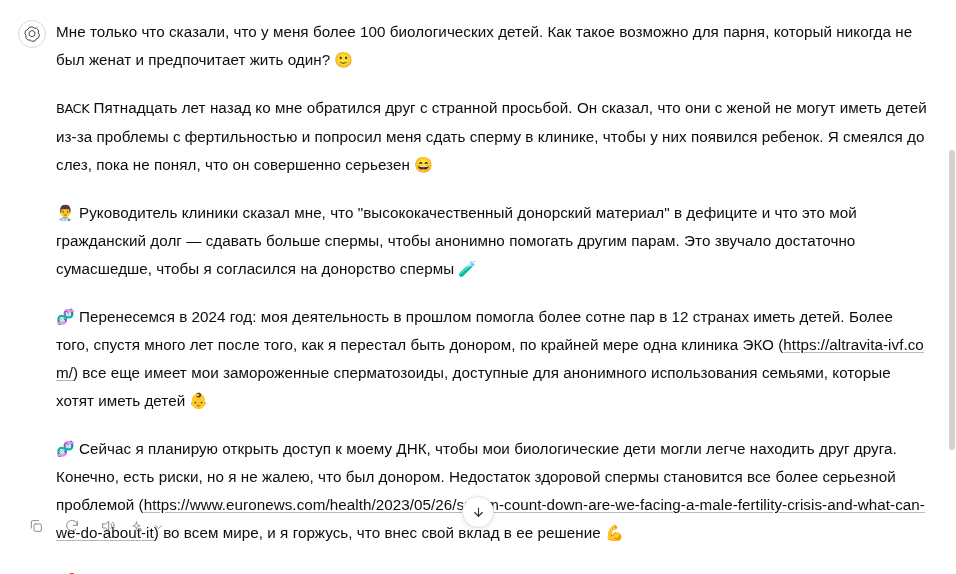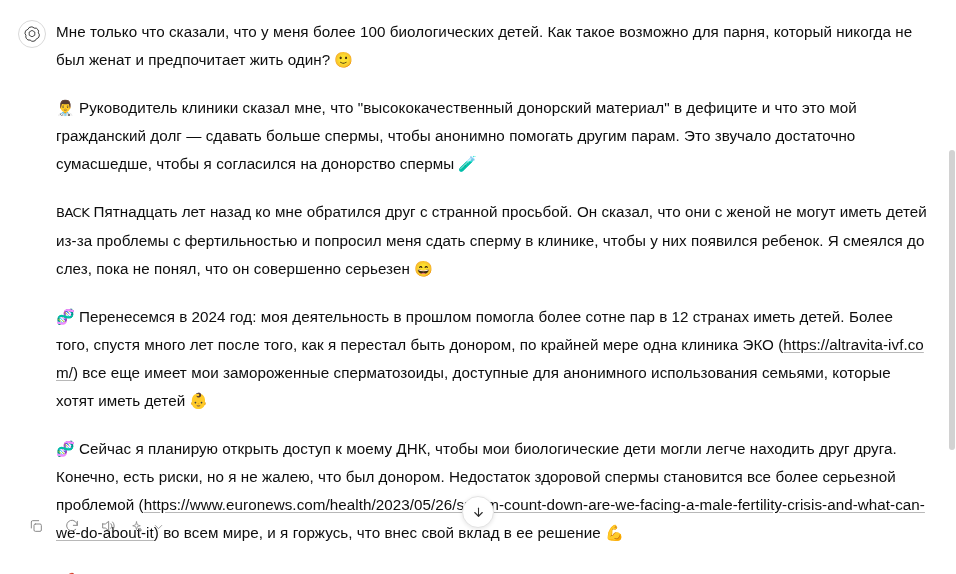--- a/index.html
+++ b/index.html
@@ -171,23 +171,23 @@
       <svg viewBox="0 0 24 24" aria-hidden="true">
         <path d="M21.6 10.2a5.4 5.4 0 0 0-.47-4.44 5.47 5.47 0 0 0-5.9-2.62A5.4 5.4 0 0 0 11.1 1.3a5.47 5.47 0 0 0-5.22 3.78 5.4 5.4 0 0 0-3.62 2.62 5.47 5.47 0 0 0 .67 6.4 5.4 5.4 0 0 0 .47 4.44 5.47 5.47 0 0 0 5.9 2.62 5.4 5.4 0 0 0 4.13 1.84 5.47 5.47 0 0 0 5.22-3.79 5.4 5.4 0 0 0 3.62-2.62 5.47 5.47 0 0 0-.67-6.39Z" fill="none" stroke="#0d0d0d" stroke-width="1.2" stroke-linejoin="round"></path>
         <path d="M12 6.6 16.2 9v4.8L12 16.2 7.8 13.8V9L12 6.6Z" fill="none" stroke="#0d0d0d" stroke-width="1.1" stroke-linejoin="round"></path>
       </svg>
     </div>
 
     <div class="message-body">
 
       <p class="para">Мне только что сказали, что у меня более 100 биологических детей. Как такое возможно для парня, который никогда не был женат и предпочитает жить один? 🙂</p>
 
+      <p class="para"><span class="back-mark">BACK</span> <span>Пятнадцать лет назад ко мне обратился друг с странной просьбой. Он сказал, что они с женой не могут иметь детей из-за проблемы с фертильностью и попросил меня сдать сперму в клинике, чтобы у них появился ребенок. Я смеялся до слез, пока не понял, что он совершенно серьезен 😄</span></p>
+
       <p class="para"><span class="emoji">👨‍⚕️</span> <span>Руководитель клиники сказал мне, что "высококачественный донорский материал" в дефиците и что это мой гражданский долг — сдавать больше спермы, чтобы анонимно помогать другим парам. Это звучало достаточно сумасшедше, чтобы я согласился на донорство спермы 🧪</span></p>
-
-      <p class="para"><span class="back-mark">BACK</span> <span>Пятнадцать лет назад ко мне обратился друг с странной просьбой. Он сказал, что они с женой не могут иметь детей из-за проблемы с фертильностью и попросил меня сдать сперму в клинике, чтобы у них появился ребенок. Я смеялся до слез, пока не понял, что он совершенно серьезен 😄</span></p>
 
       <p class="para"><span class="emoji">🧬</span> <span>Перенесемся в 2024 год: моя деятельность в прошлом помогла более сотне пар в 12 странах иметь детей. Более того, спустя много лет после того, как я перестал быть донором, по крайней мере одна клиника ЭКО (</span><a class="inline-link" href="#">https://altravita-ivf.com/</a><span>) все еще имеет мои замороженные сперматозоиды, доступные для анонимного использования семьями, которые хотят иметь детей 👶</span></p>
 
       <p class="para"><span class="emoji">🧬</span> <span>Сейчас я планирую открыть доступ к моему ДНК, чтобы мои биологические дети могли легче находить друг друга. Конечно, есть риски, но я не жалею, что был донором. Недостаток здоровой спермы становится все более серьезной проблемой (</span><a class="inline-link" href="#">https://www.euronews.com/health/2023/05/26/sperm-count-down-are-we-facing-a-male-fertility-crisis-and-what-can-we-do-about-it</a><span>) во всем мире, и я горжусь, что внес свой вклад в ее решение 💪</span></p>
 
       <p class="para"><span class="emoji">🚀</span> <span>Я также хочу помочь развеять стигму вокруг донорства спермы и стимулировать больше здоровых мужчин заниматься этим, чтобы семьи, испытывающие трудности с зачатием, имели больше возможностей. Бросьте вызов конвенциям — переопределите норму! ✊</span></p>
 
     </div>
   </div>
 

